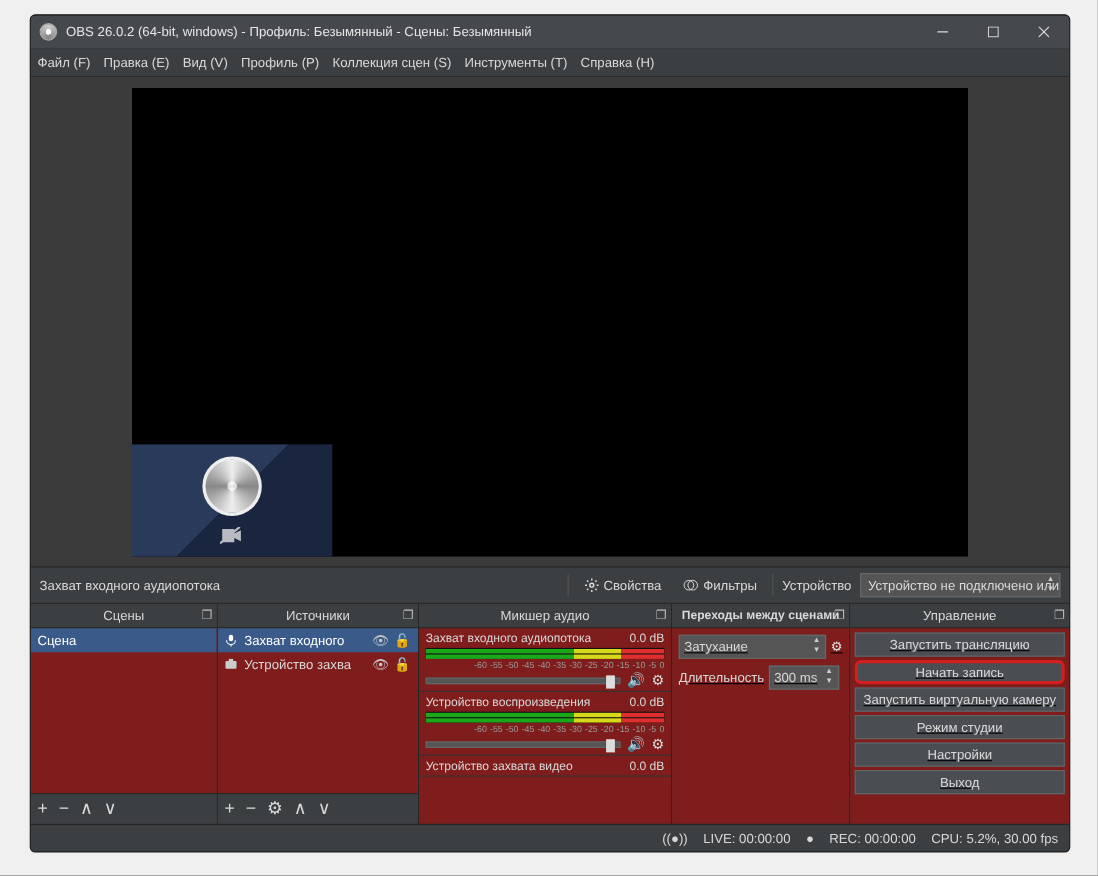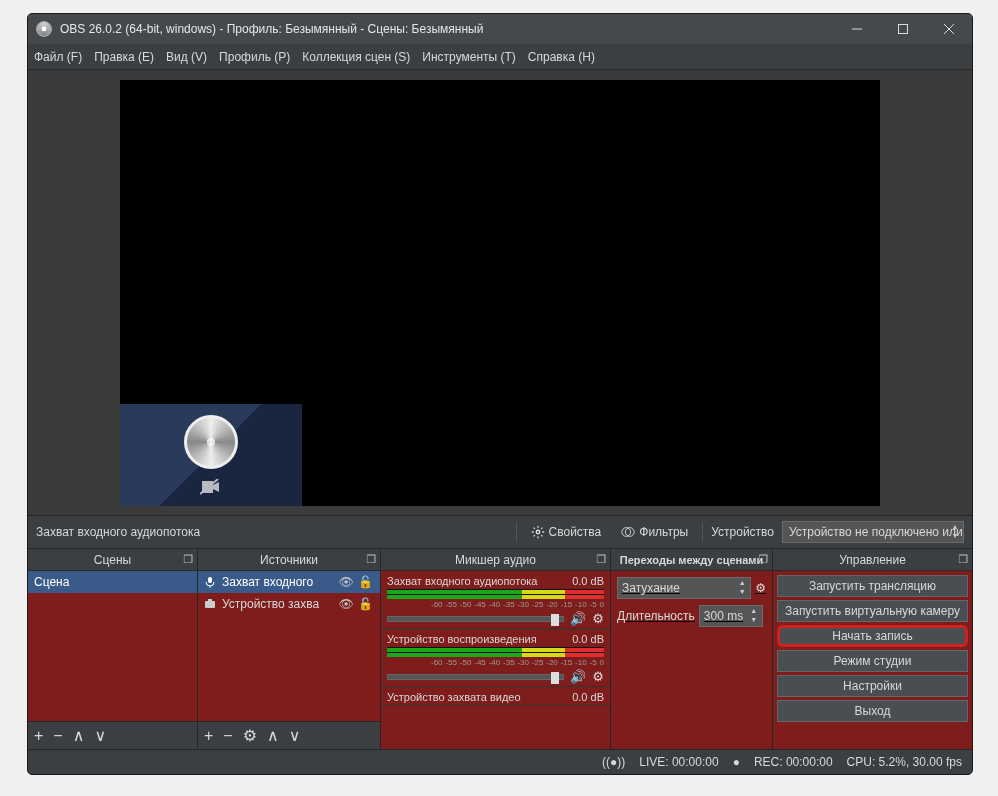--- a/index.html
+++ b/index.html
@@ -45,21 +45,21 @@
 .mixer-meter .bar{height:4px;margin:1px 0; background:linear-gradient(90deg,#1aa81a 0 62%,#d8d81a 62% 82%,#e02e2e 82% 100%);}
 .mixer-ticks{display:flex;justify-content:space-between;font-size:8px;color:#9a9a9a;margin-top:1px;margin-left:44px;}
 .mixer-ctrl{display:flex;align-items:center;gap:6px;margin-top:2px;}
 .mixer-slider{flex:1;height:6px;background:#555;position:relative;border:1px solid #666;}
 .mixer-slider .thumb{position:absolute;right:4px;top:-3px;width:8px;height:12px;background:#ddd;}
 .mixer-ctrl .spk,.mixer-ctrl .gear{color:#d8d8d8;font-size:13px;}
 .trans-body{padding:6px;display:flex;flex-direction:column;gap:6px;text-decoration:underline;}
 .trans-row{display:flex;align-items:center;gap:4px;color:#d8d8d8;font-size:12px;}
 .combo{flex:1;height:22px;background:#555;border:1px solid #6a6a6a;display:flex;align-items:center;padding:0 4px;position:relative;font-size:12px;color:#d8d8d8;}
 .combo .spin{position:absolute;right:2px;top:1px;bottom:1px;width:12px;display:flex;flex-direction:column;}
-.ctrl-body{display:flex;flex-direction:column;padding:4px;gap:3px;}
+.ctrl-body{display:flex;flex-direction:column;padding:4px;gap:3px;text-decoration:underline;}
 .ctrl-btn{height:22px;background:#4a4d52;border:1px solid #666;color:#d8d8d8;font-size:12px;display:flex;align-items:center;justify-content:center;}
 .ctrl-btn.hl{border:3px solid #d02020;border-radius:6px;}
 .statusbar{height:25px;background:#3c3f41;border-top:1px solid #262626;color:#d8d8d8;font-size:12px;display:flex;align-items:center;justify-content:flex-end;gap:14px;padding:0 10px;}
 svg{display:block;}
 .footer-btn{font-size:16px;line-height:16px;}
 </style>
 </head>
 <body>
 
 <div class="window">
@@ -307,22 +307,22 @@
       </div>
     </div>
 
     <div class="dock controls">
       <div class="dock-header">
           <span>Управление</span>
           <span class="pop">❐</span>
         </div>
       <div class="dock-body ctrl-body">
         <div class="ctrl-btn">Запустить трансляцию</div>
+        <div class="ctrl-btn hl">Начать запись</div>
         <div class="ctrl-btn">Запустить виртуальную камеру</div>
-        <div class="ctrl-btn hl">Начать запись</div>
         <div class="ctrl-btn">Режим студии</div>
         <div class="ctrl-btn">Настройки</div>
         <div class="ctrl-btn">Выход</div>
       </div>
     </div>
 
   </div>
 
   <div class="statusbar">
     <span>((●))</span>

